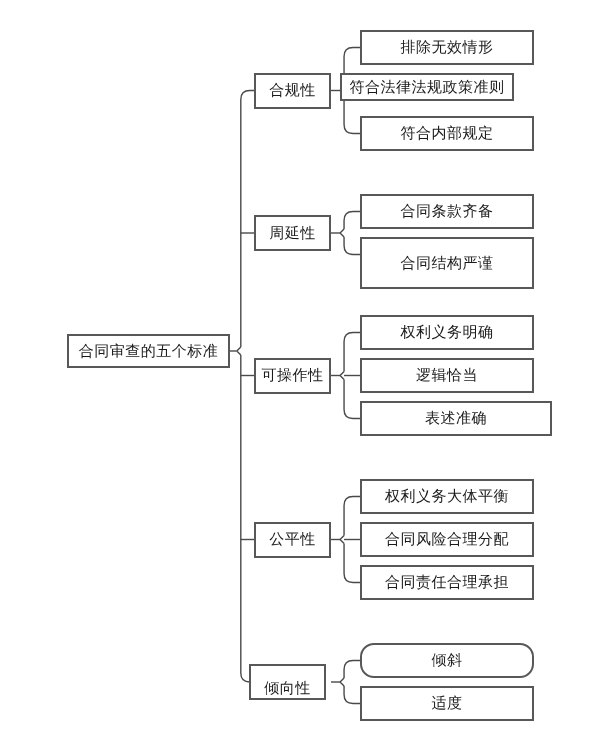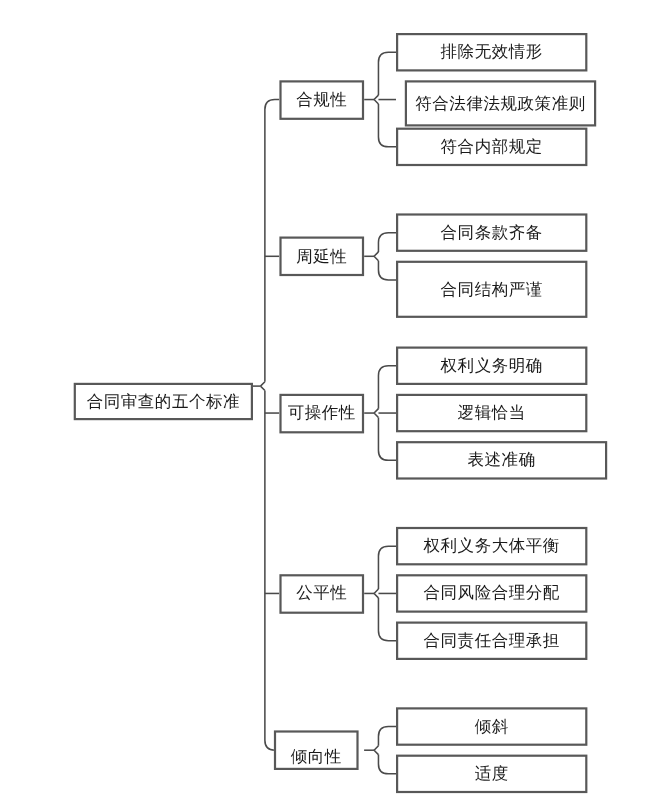--- a/index.html
+++ b/index.html
@@ -92,27 +92,27 @@
       <path d="M 340.05 682 L 344.05 678 M 340.05 682 L 344.05 686"></path>
       <path d="M 230 351 L 236.8 351"></path>
       <path d="M 240.8 347 L 240.8 99.5 Q 240.8 90.5 249.8 90.5 L 254 90.5 M 240.8 355 L 240.8 673 Q 240.8 682 249.8 682 L 254 682 "></path>
       <path d="M 240.8 233 L 254 233"></path>
       <path d="M 240.8 375.5 L 254 375.5"></path>
       <path d="M 240.8 539.5 L 254 539.5"></path>
       <path d="M 236.8 351 L 240.8 347 M 236.8 351 L 240.8 355"></path>
     </svg>
 
   <div id="nodes-layer">
-      <div class="node-box node-root" style="left: 67px; top: 348px; width: 163px; height: 34px;">
+      <div class="node-box node-root" style="left: 67px; top: 334px; width: 163px; height: 34px;">
         <span>合同审查的五个标准</span>
       </div>
       <div class="node-box node-leaf" style="left: 360px; top: 30px; width: 174px; height: 35px;">
         <span>排除无效情形</span>
       </div>
-      <div class="node-box node-leaf" style="left: 368px; top: 73px; width: 174px; height: 42px;">
+      <div class="node-box node-leaf" style="left: 340px; top: 73px; width: 174px; height: 28px;">
         <span>符合法律法规政策准则</span>
       </div>
       <div class="node-box node-leaf" style="left: 360px; top: 116px; width: 174px; height: 35px;">
         <span>符合内部规定</span>
       </div>
       <div class="node-box node-branch" style="left: 254px; top: 72.5px; width: 77px; height: 36px;">
         <span>合规性</span>
       </div>
       <div class="node-box node-leaf" style="left: 360px; top: 194px; width: 174px; height: 35px;">
         <span>合同条款齐备</span>
@@ -140,21 +140,21 @@
       </div>
       <div class="node-box node-leaf" style="left: 360px; top: 522px; width: 174px; height: 35px;">
         <span>合同风险合理分配</span>
       </div>
       <div class="node-box node-leaf" style="left: 360px; top: 565px; width: 174px; height: 35px;">
         <span>合同责任合理承担</span>
       </div>
       <div class="node-box node-branch" style="left: 254px; top: 521.5px; width: 77px; height: 36px;">
         <span>公平性</span>
       </div>
-      <div class="node-box node-leaf" style="left: 360px; top: 643px; width: 174px; height: 35px;">
+      <div class="node-box node-leaf" style="left: 360px; top: 643px; width: 174px; height: 35px; border-radius: 14px;">
         <span>倾斜</span>
       </div>
       <div class="node-box node-leaf" style="left: 360px; top: 686px; width: 174px; height: 35px;">
         <span>适度</span>
       </div>
       <div class="node-box node-branch" style="left: 249px; top: 664px; width: 77px; height: 36px; align-items: flex-end;">
         <span>倾向性</span>
       </div>
     </div>
 

